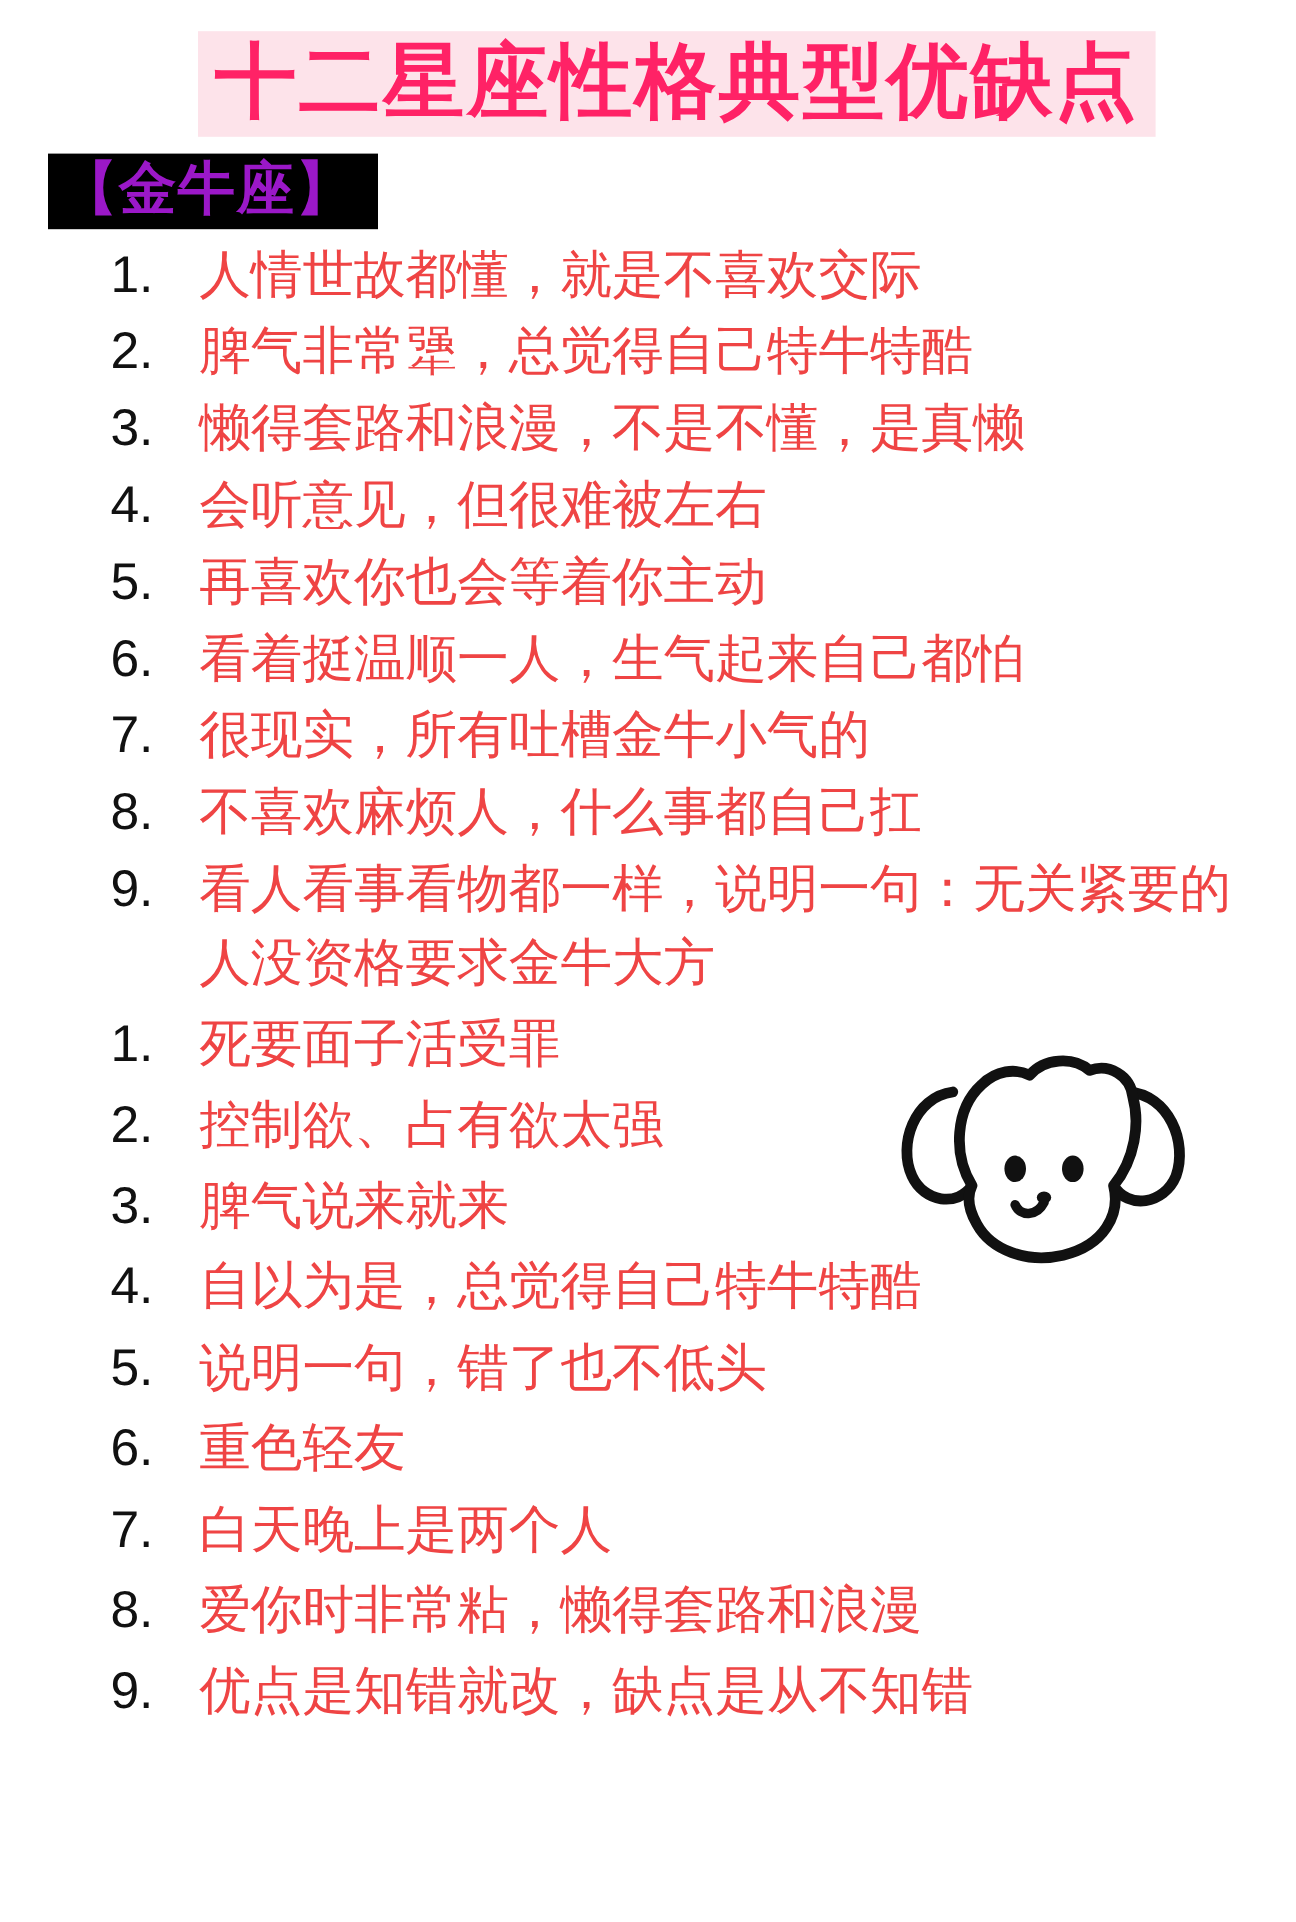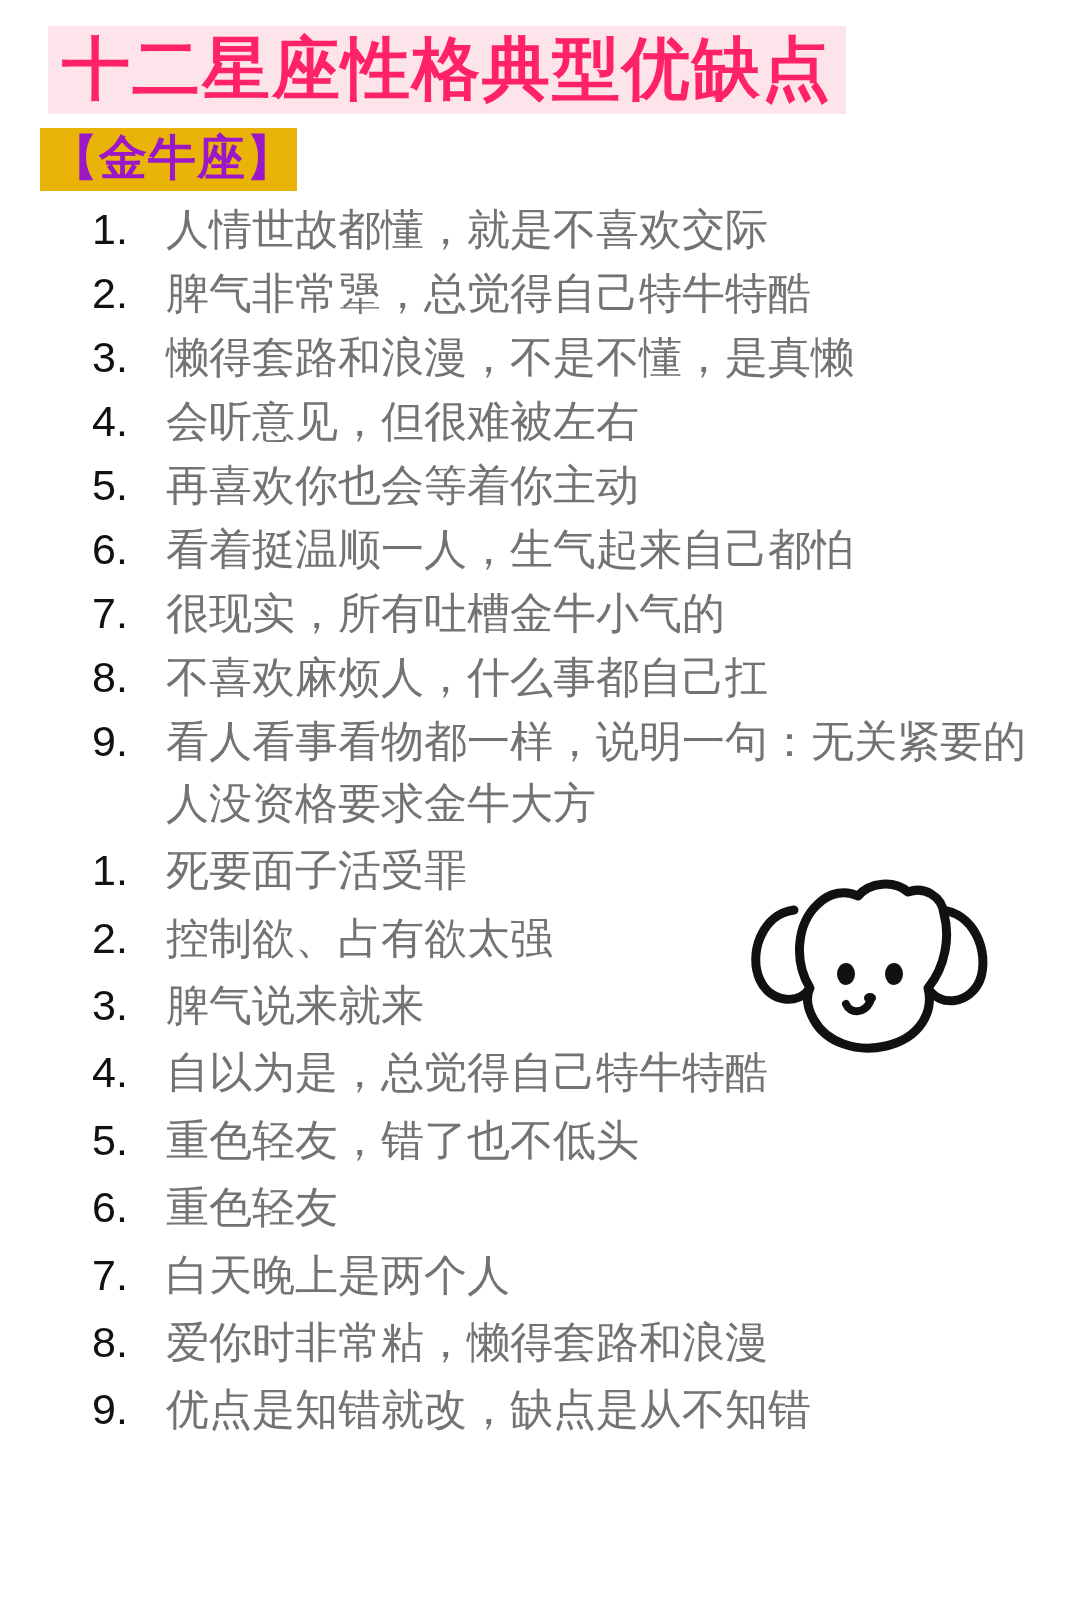--- a/index.html
+++ b/index.html
@@ -19,43 +19,44 @@
     position: relative;
     width: 1080px;
     height: 1602px;
     padding: 0;
     box-sizing: border-box;
   }
 
   
   .title-wrap {
     padding: 26px 0 0 48px;
+    text-align: center;
   }
   .title {
     display: inline-block;
     background: #fde3ea;
     color: #ff2266;
     font-size: 68px;
     font-weight: bold;
     line-height: 1.12;
     letter-spacing: 2px;
     padding: 4px 14px 8px 14px;
     white-space: nowrap;
   }
 
   
   .section-head {
     margin: 14px 0 4px 40px;
     display: inline-block;
-    background: #eab308;
+    background: #000000;
     color: #9b18c8;
     font-size: 48px;
     font-weight: bold;
     letter-spacing: 1px;
-    padding: 2px 2px 6px 10px;
+    padding: 2px 20px 6px 10px;
     line-height: 1.15;
   }
 
   
   ol.items {
     list-style: none;
     margin: 4px 0 0 0;
     padding: 0 40px 0 92px;
   }
   ol.items li {
@@ -69,21 +70,21 @@
   ol.items li .num {
     flex: 0 0 auto;
     width: 74px;
     text-align: left;
     font-size: 43px;
     color: #111111;
   }
   ol.items li .txt {
     flex: 1 1 auto;
     font-size: 43px;
-    color: #737373;
+    color: #ef4444;
   }
   .sec2 ol.items li {
     line-height: 1.52;
   }
 
   
   .dog {
     position: absolute;
     right: 76px;
     top: 862px;
@@ -156,21 +157,21 @@
       <li>
         <span class="num">3.</span>
         <span class="txt">脾气说来就来</span>
       </li>
       <li>
         <span class="num">4.</span>
         <span class="txt">自以为是，总觉得自己特牛特酷</span>
       </li>
       <li>
         <span class="num">5.</span>
-        <span class="txt">重色轻友，错了也不低头</span>
+        <span class="txt">说明一句，错了也不低头</span>
       </li>
       <li>
         <span class="num">6.</span>
         <span class="txt">重色轻友</span>
       </li>
       <li>
         <span class="num">7.</span>
         <span class="txt">白天晚上是两个人</span>
       </li>
       <li>

